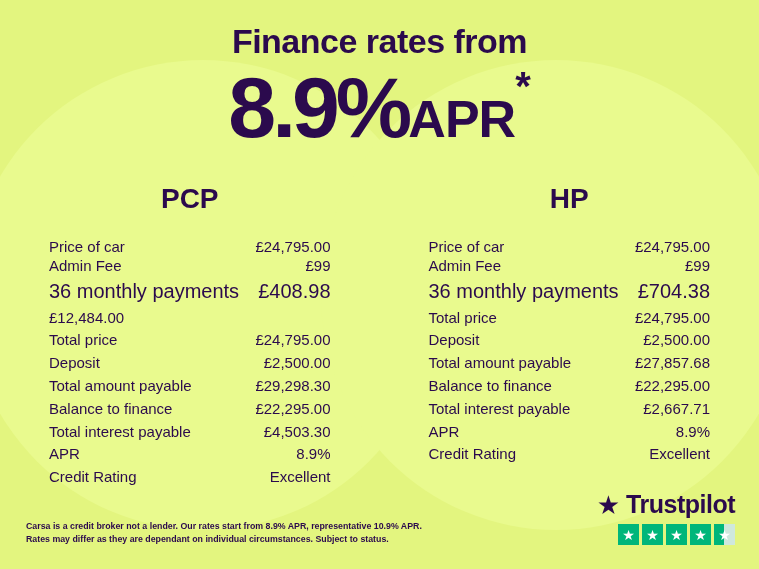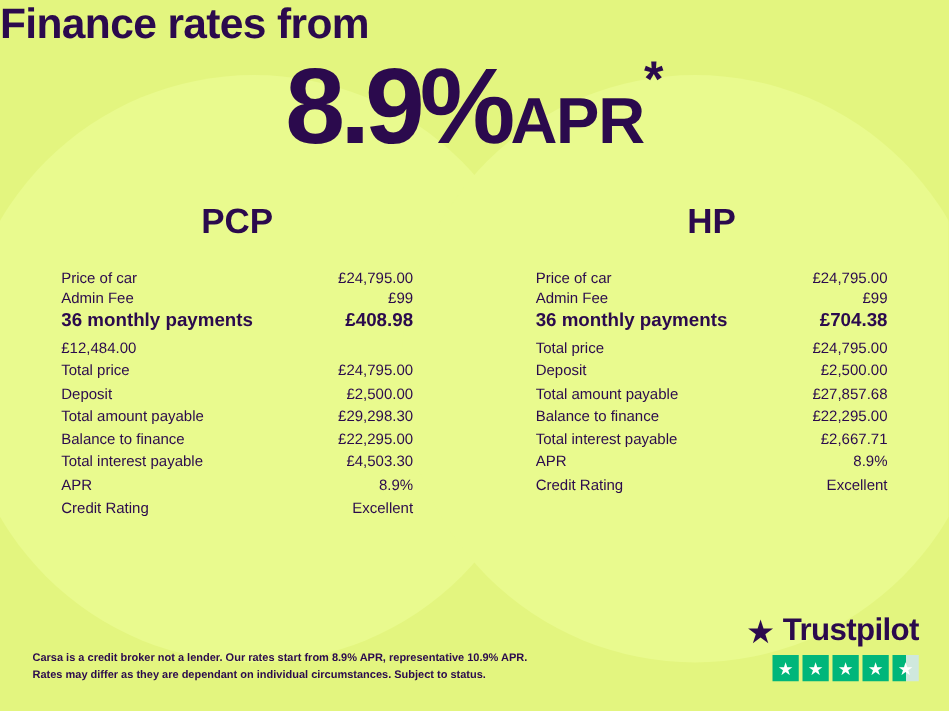--- a/index.html
+++ b/index.html
@@ -19,24 +19,26 @@
     position: absolute;
     border-radius: 50%;
     background: #e9fa8e;
   }
   .blob-left  { width: 470px; height: 470px; left: -32px;  top: 60px; }
   .blob-right { width: 470px; height: 470px; right: -32px; top: 60px; }
 
   .content { position: relative; z-index: 3; width: 100%; height: 100%; }
 
   .headline {
+    text-align: center;
     color: #2b0a4d;
     font-weight: bold;
     font-size: 34px;
     letter-spacing: -0.5px;
+    padding-top: 22px;
   }
   .bigrate {
     text-align: center;
     color: #2b0a4d;
     font-weight: bold;
     line-height: 0.95;
     margin-top: 6px;
     white-space: nowrap;
   }
   .bigrate .num { font-size: 86px; letter-spacing: -4px; }
@@ -55,25 +57,25 @@
     font-size: 28px;
     font-weight: bold;
     margin-bottom: 22px;
   }
   .rows { width: 100%; }
   .row {
     display: flex;
     justify-content: space-between;
     align-items: baseline;
     color: #2b0a4d;
-    font-size: 12px;
+    font-size: 15px;
     line-height: 1.52;
   }
   .row.tight { line-height: 1.32; }
-  .row.bold { font-weight: bold; font-size: 15px; }
+  .row.bold { font-weight: normal; font-size: 20px; }
   .row .label { text-align: left; }
   .row .value { text-align: left; white-space: nowrap; }
 
   .footer {
     position: absolute;
     left: 26px;
     bottom: 22px;
     color: #2b0a4d;
     font-size: 8.8px;
     line-height: 1.55;

